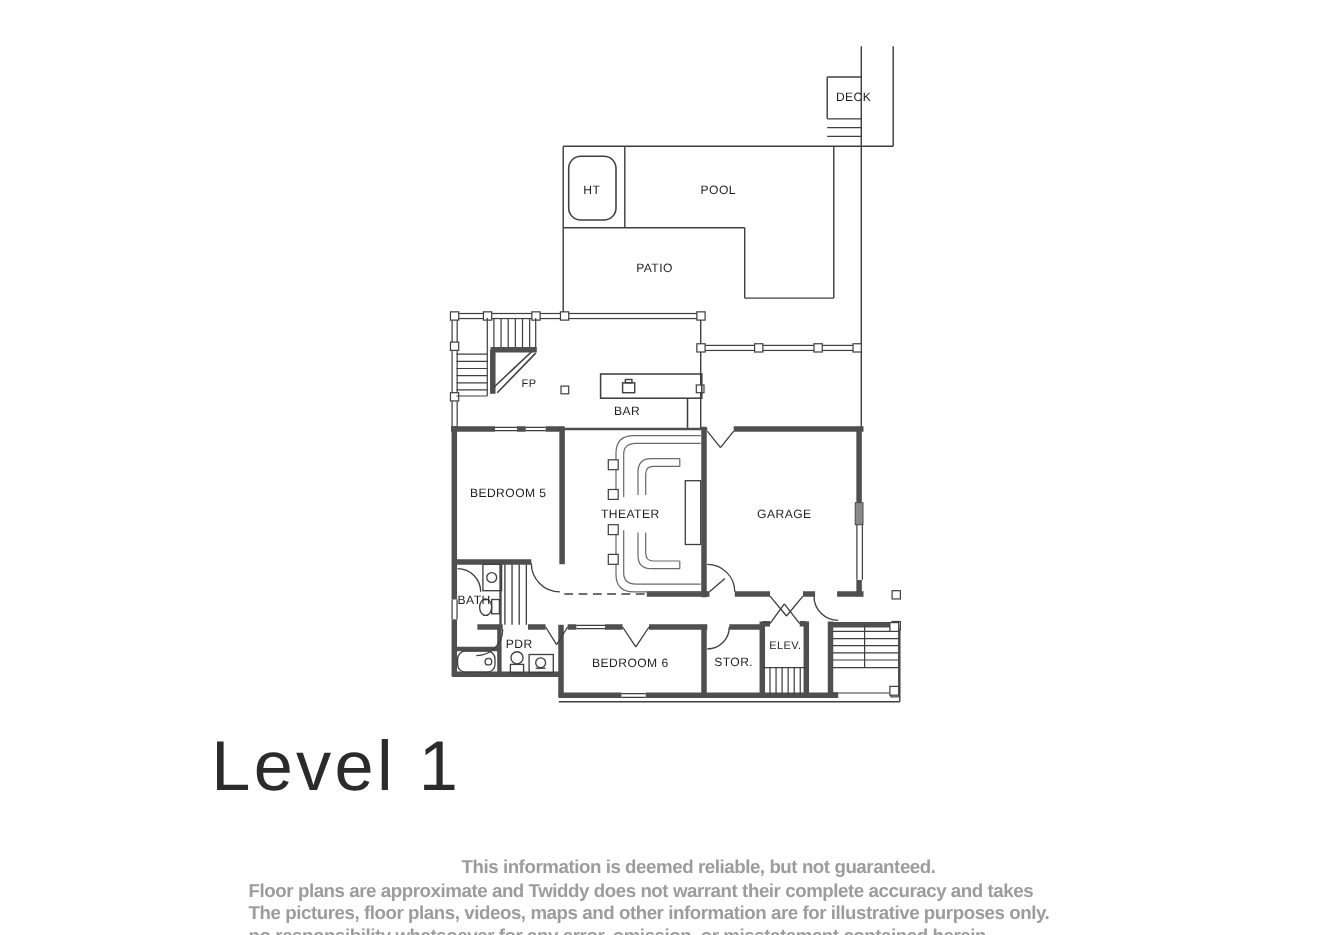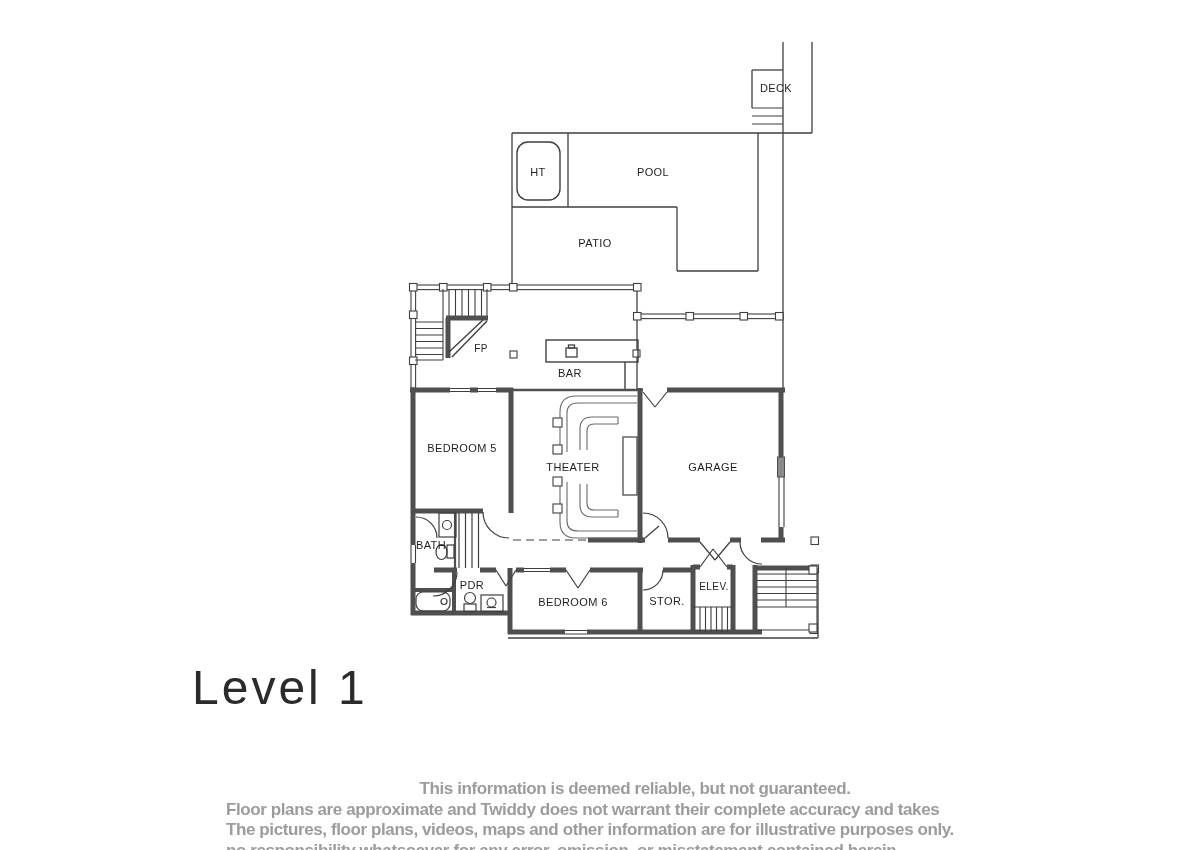--- a/index.html
+++ b/index.html
@@ -6,21 +6,21 @@
     --line:#3f3f3f; --wall:#4f4f4f; --text:#1f1f1f;
     --disclaimer:#9c9c9c; --title:#2b2b2b;
   }
   html,body{margin:0;padding:0;background:#ffffff;}
   .page{position:relative;width:1084px;height:850px;background:#fff;overflow:hidden;
         font-family:"Liberation Sans",sans-serif;}
   svg{position:absolute;left:0;top:0;}
   svg text{font-family:"Liberation Sans",sans-serif;font-size:11px;fill:var(--text);
            letter-spacing:.4px;text-anchor:middle;}
   svg text.small{font-size:10px;}
-  .level-title{position:absolute;left:192px;top:664px;font-size:48px;font-weight:200;
+  .level-title{position:absolute;left:192px;top:664px;font-size:64px;font-weight:200;
                letter-spacing:3px;color:var(--title);line-height:1;}
   .disclaimer{position:absolute;left:226px;top:779px;width:818px;color:var(--disclaimer);
               font-weight:bold;font-size:17px;line-height:20.5px;letter-spacing:-0.4px;}
   .disclaimer .c{text-align:center;}
 </style>
 </head>
 <body>
 
 <div class="page">
 

